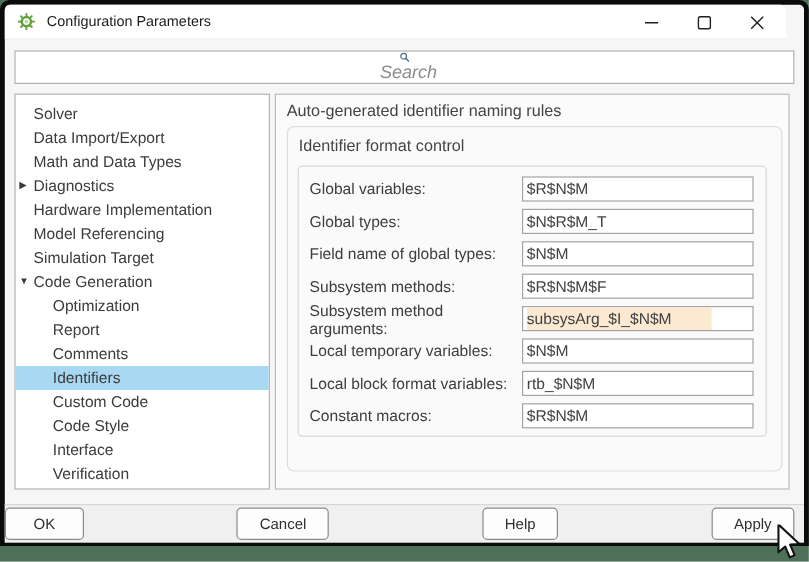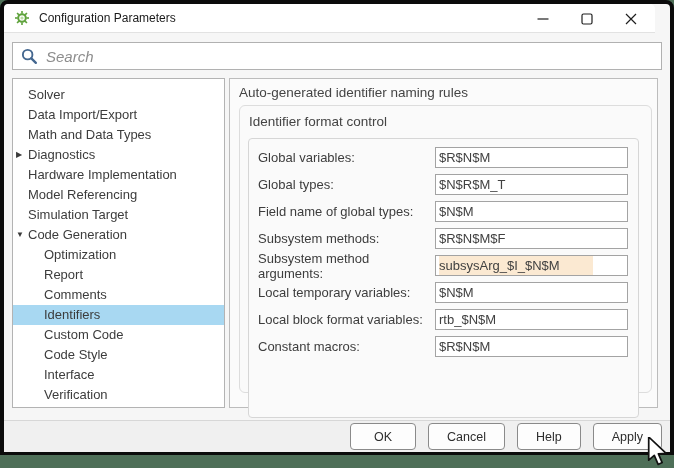--- a/index.html
+++ b/index.html
@@ -19,21 +19,21 @@
     border-radius:5px 5px 0 0;
   }
   .titlebar .app-icon { width:16px; height:16px; margin-right:9px; }
   .title-text { font-size:12px; color:#1a1a1a; }
   .win-controls { position:absolute; right:2px; top:0; height:29px; display:flex; }
   .win-btn { width:44px; height:29px; display:flex; align-items:center; justify-content:center; background:transparent; border:none; }
 
   
   .search-input {
     position:absolute; left:8px; top:38px; width:650px; height:28px;
-    background:#ffffff; border:1px solid #b1b1b1; display:flex; align-items:center; padding-left:7px;
+    background:#ffffff; border:1px solid #b1b1b1; display:flex; align-items:center; padding-left:7px;flex-direction:column;
   }
   .search-input .mag { margin-right:8px; }
   .search-placeholder { font-size:15px; font-style:italic; color:#8d8d8d; }
 
   
   .sidebar {
     position:absolute; left:8px; top:74px; width:213px; height:330px;
     background:#ffffff; border:1px solid #b3b3b3; padding-top:6px; overflow:hidden;
   }
   .tree-item { position:relative; height:20px; line-height:20px; font-size:13px; color:#3c3c3c; white-space:nowrap; }
@@ -46,36 +46,36 @@
     position:absolute; left:225px; top:74px; width:429px; height:330px;
     background:#fbfbfb; border:1px solid #bcbcbc;
   }
   .main-heading { position:absolute; left:9px; top:6px; font-size:13.5px; color:#444444; }
   .outer-box {
     position:absolute; left:9px; top:26px; width:413px; height:288px;
     border:1px solid #dddddd; border-radius:6px; background:#fafafa;
   }
   .section-title { position:absolute; left:9px; top:8px; font-size:13.5px; color:#444444; }
   .inner-box {
-    position:absolute; left:8px; top:32px; width:391px; height:280px;
+    position:absolute; left:8px; top:32px; width:391px; height:226px;
     border:1px solid #d6d6d6; border-radius:4px; background:#fafafa; padding-top:5px;
   }
   .field-row { display:flex; align-items:center; height:27px; padding-left:9px; }
   .field-label { width:177px; font-size:13px; color:#3d3d3d; }
   .field-input {
     width:193px; height:21px; background:#ffffff; border:1px solid #a3a3a3;
     font-size:13px; color:#414141; line-height:19px; padding-left:3px; overflow:hidden; white-space:nowrap;
   }
   .field-value { display:inline-block; }
   .field-value.modified { background:#fbe9d2; min-width:154px; }
 
   
   .footer {
     position:absolute; left:0; right:0; bottom:0; height:32px; background:#f0f0f0;
-    border-top:1px solid #d7d7d7; display:flex; align-items:center; justify-content:flex-end;
+    border-top:1px solid #d7d7d7; display:flex; align-items:center; justify-content:space-between;
     gap:12px; padding-right:8px;
   }
   .footer .btn {
     min-width:60px; height:27px; padding:0 18px; background:#fdfdfd; border:1px solid #8a8a8a;
     border-radius:4px; font-size:12.5px; color:#2e2e2e; font-family:inherit;
   }
   .footer .btn-ok { min-width:66px; }
 
   .cursor { position:absolute; left:647px; top:437px; z-index:50; }
 </style>

